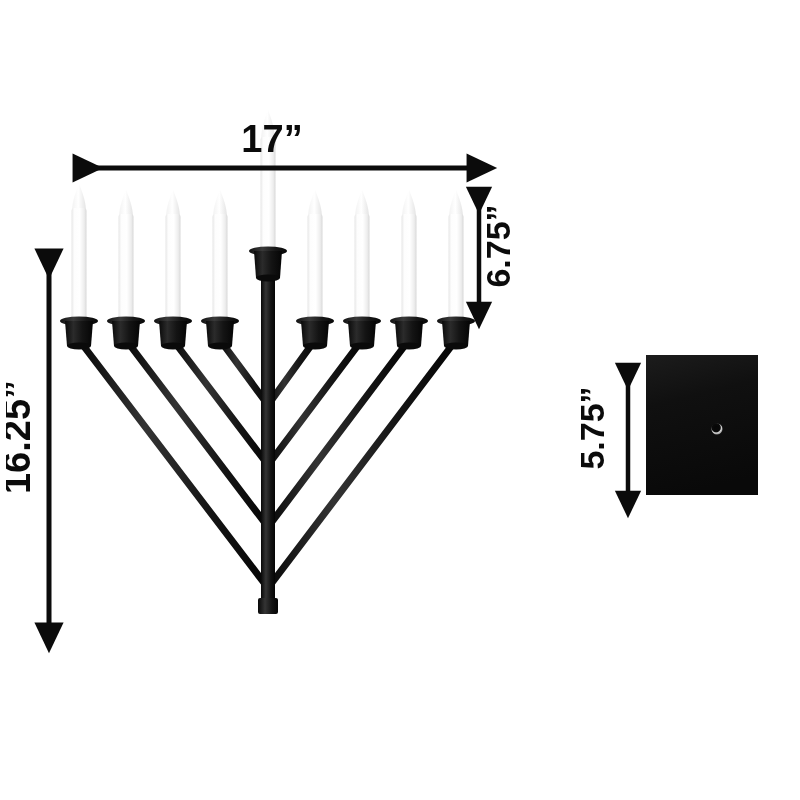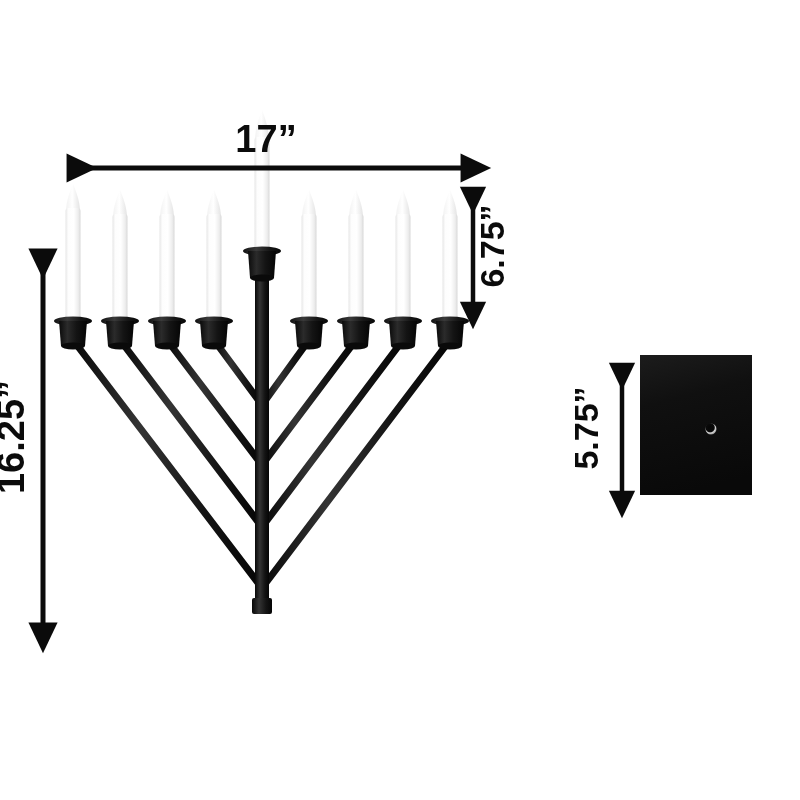--- a/index.html
+++ b/index.html
@@ -10,20 +10,21 @@
   }
   body {
     font-family: "Liberation Sans", sans-serif;
   }
   #stage {
     position: relative;
     width: 752px;
     height: 800px;
     background: #ffffff;
     overflow: hidden;
+    margin-left: 6px;
   }
   #diagram-svg {
     position: absolute;
     left: 0;
     top: 0;
     width: 800px;
     height: 800px;
     display: block;
   }
   .dim-text {

